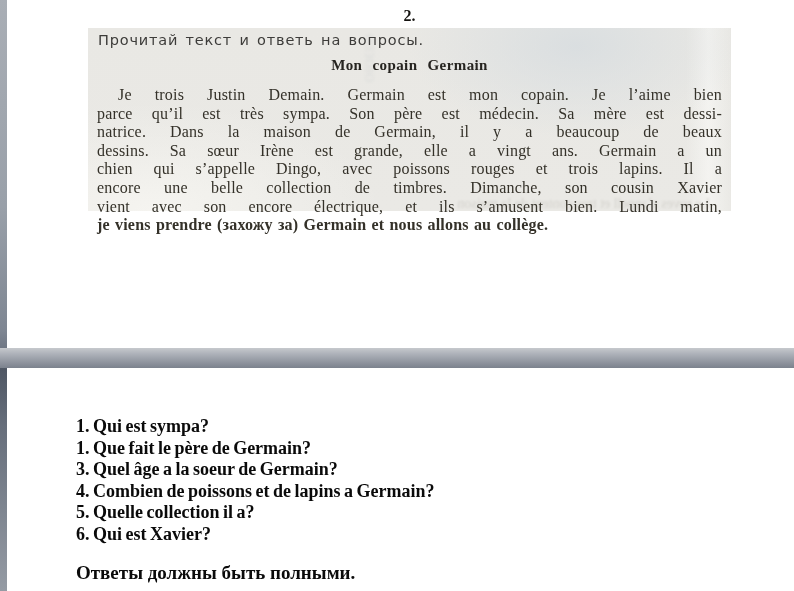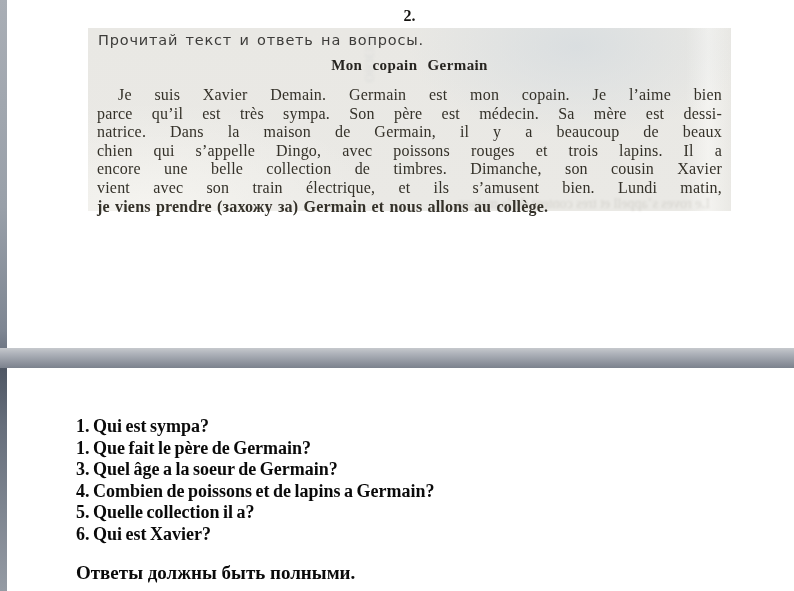--- a/index.html
+++ b/index.html
@@ -86,26 +86,27 @@
 <div class="left-strip"></div>
 <div class="page-gap"></div>
 
 <div class="page page1">
   <div class="content-col">
     <div class="exercise-number">2.</div>
     <div class="scan">
       <div class="scan-instruction">Прочитай текст и ответь на вопросы.</div>
       <div class="scan-title">Mon copain Germain</div>
       <div class="scan-paragraph">
-          <div class="scan-line">Je suis Xavier Demain. Germain est mon copain. Je l’aime bien</div>
+          <div class="scan-line">Je trois Justin Demain. Germain est mon copain. Je l’aime bien</div>
           <div class="scan-line">parce qu’il est très sympa. Son père est médecin. Sa mère est dessi-</div>
           <div class="scan-line">natrice. Dans la maison de Germain, il y a beaucoup de beaux</div>
+          <div class="scan-line">dessins. Sa sœur Irène est grande, elle a vingt ans. Germain a un</div>
           <div class="scan-line">chien qui s’appelle Dingo, avec poissons rouges et trois lapins. Il a</div>
           <div class="scan-line">encore une belle collection de timbres. Dimanche, son cousin Xavier</div>
-          <div class="scan-line">vient avec son train électrique, et ils s’amusent bien. Lundi matin,</div>
+          <div class="scan-line">vient avec son encore électrique, et ils s’amusent bien. Lundi matin,</div>
           <div class="scan-line">je viens prendre (захожу за) Germain et nous allons au collège.</div>
         </div>
       <div class="bleed bleed-bottom">Le roves s’appell et tres content de la maison</div>
       <div class="bleed bleed-side">оззою</div>
     </div>
   </div>
 </div>
 
 <div class="page page2">
   <div class="questions">

